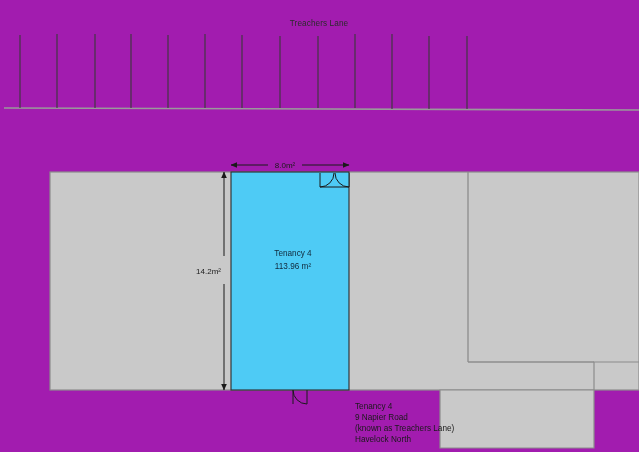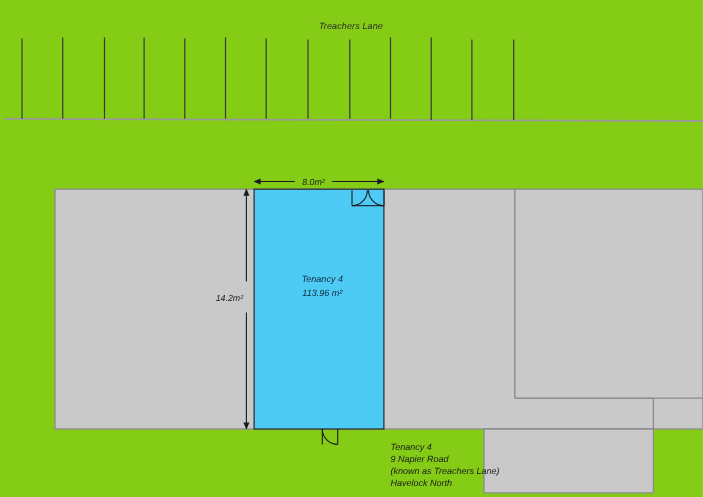--- a/index.html
+++ b/index.html
@@ -11,22 +11,21 @@
     width: 639px;
     height: 452px;
     font-family: "Liberation Sans", sans-serif;
     overflow: hidden;
     position: relative;
   }
   #plan-root {
     position: relative;
     width: 639px;
     height: 452px;
-    background: #84cc16;
-    font-style: italic;
+    background: #a21caf;
   }
   svg#floorplan {
     display: block;
     width: 639px;
     height: 452px;
   }
   .lane-label {
     font-family: "Liberation Sans", sans-serif;
     font-size: 8.2px;
     fill: #2b2b2b;

